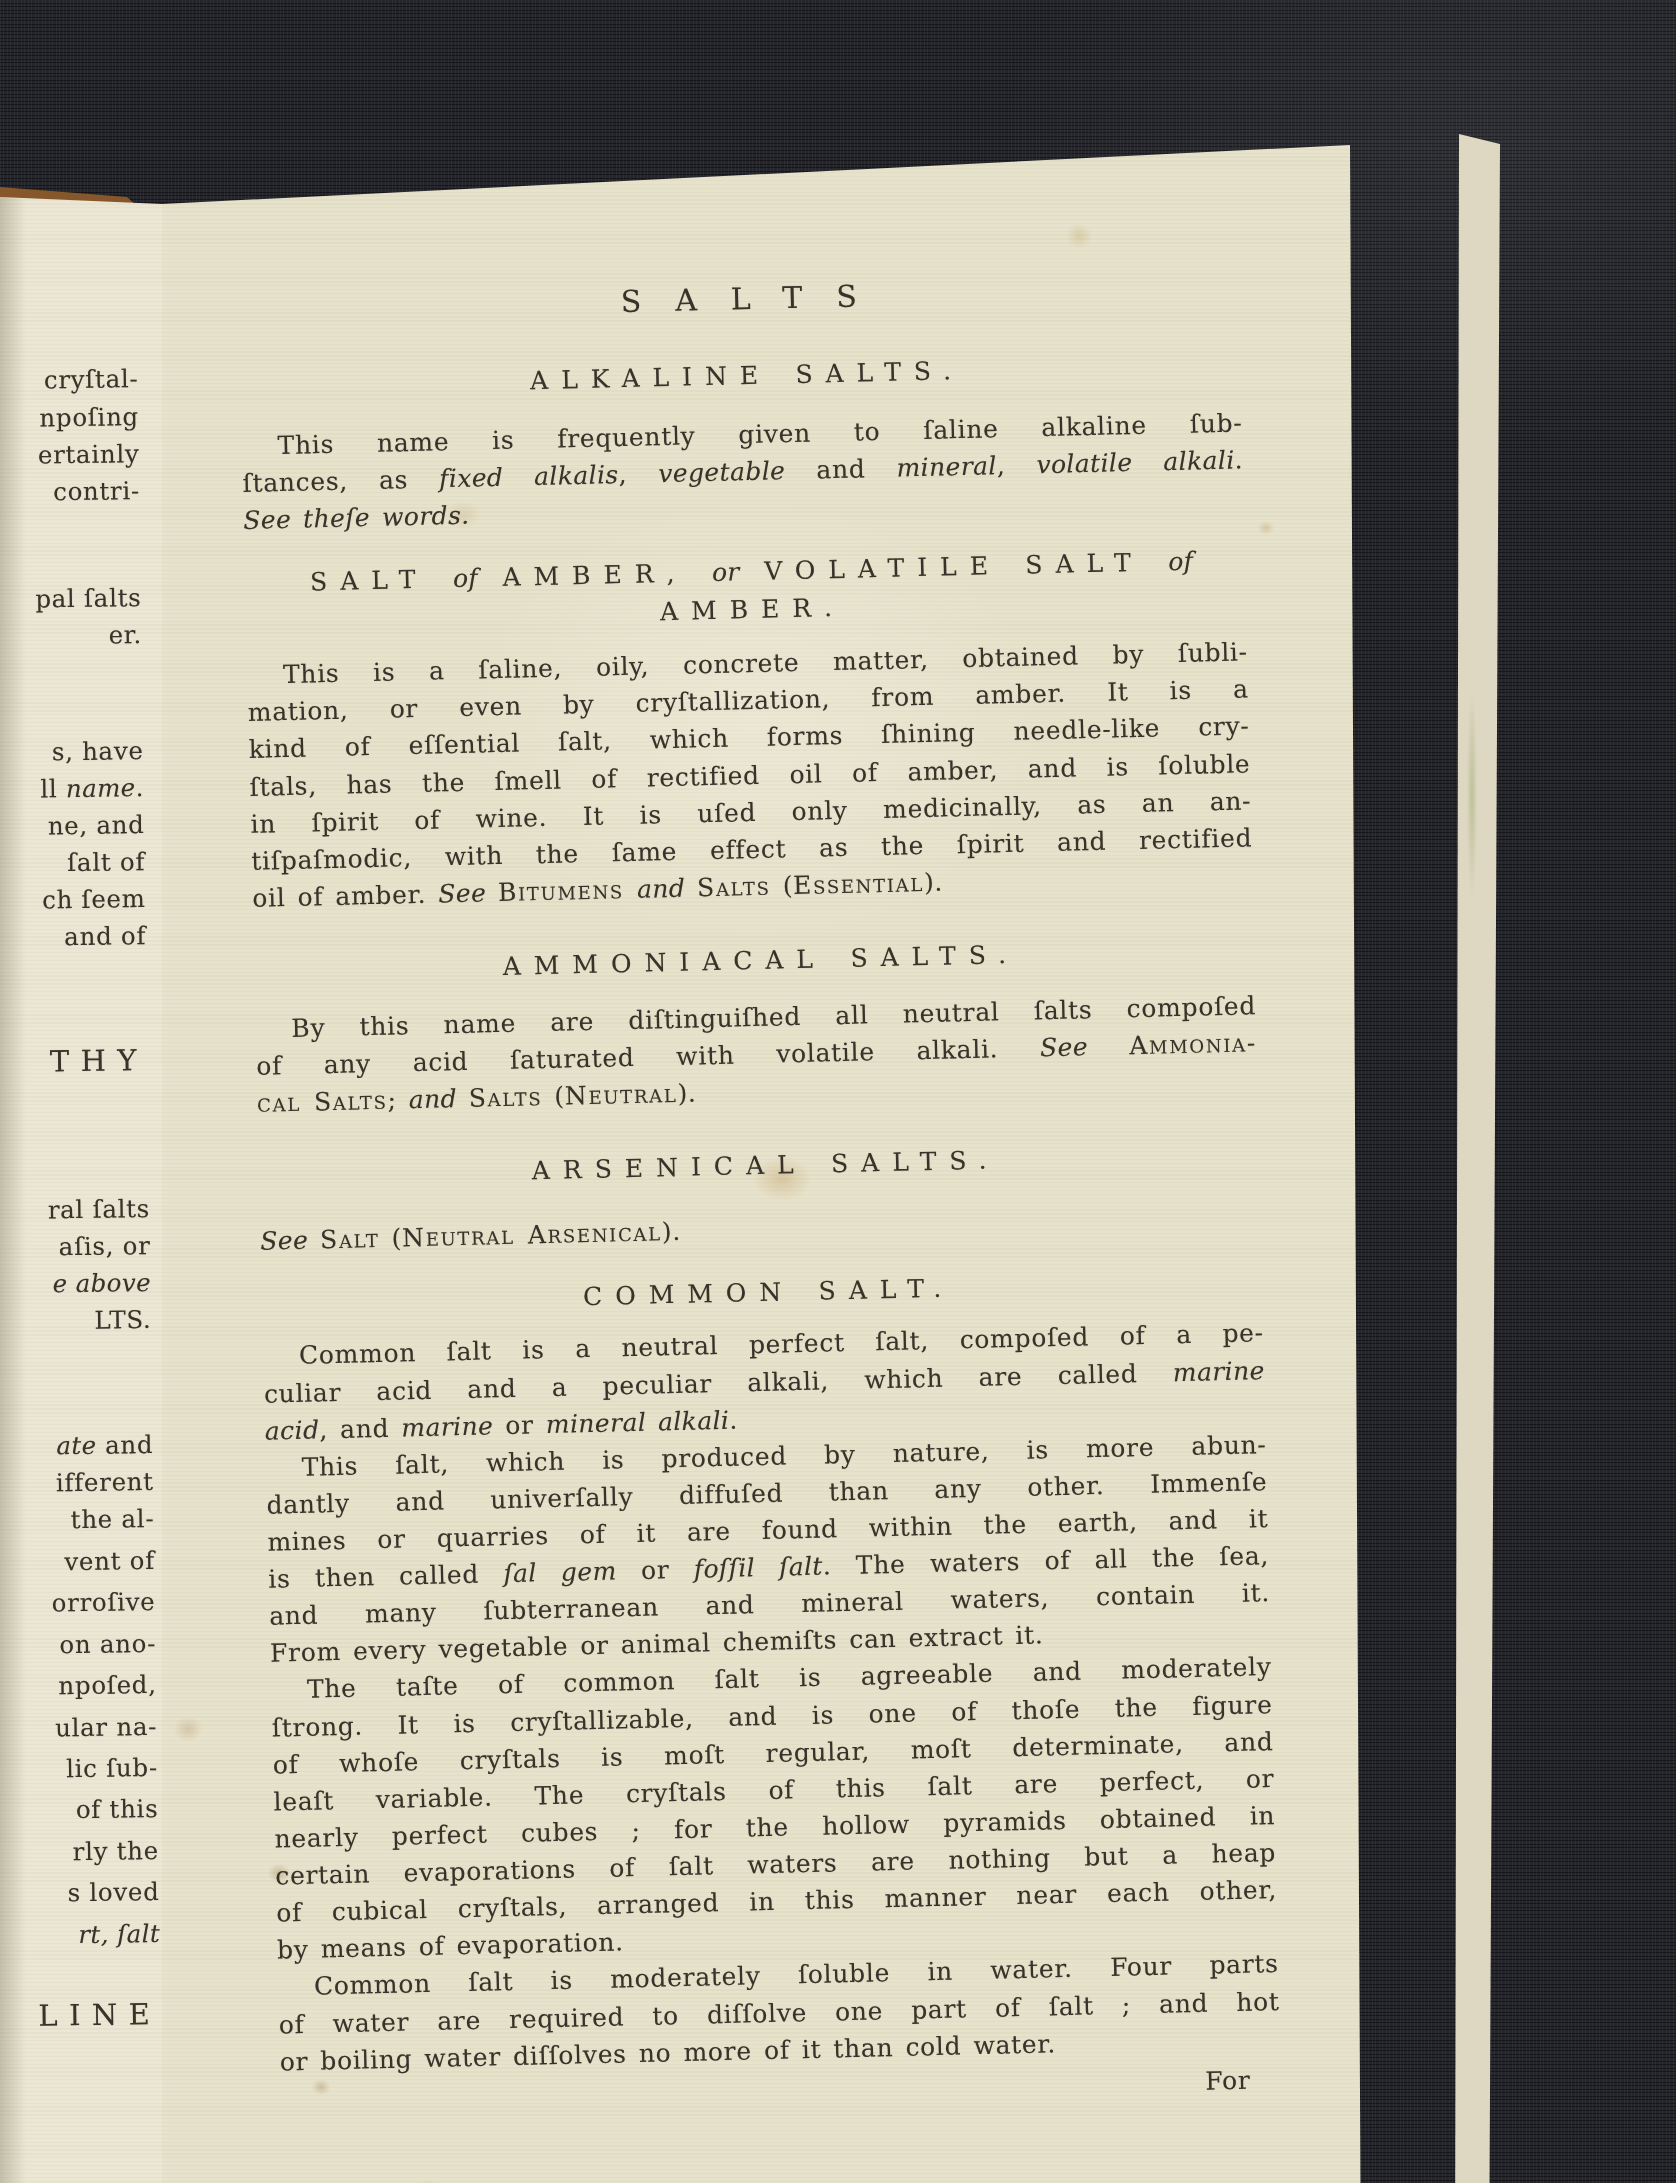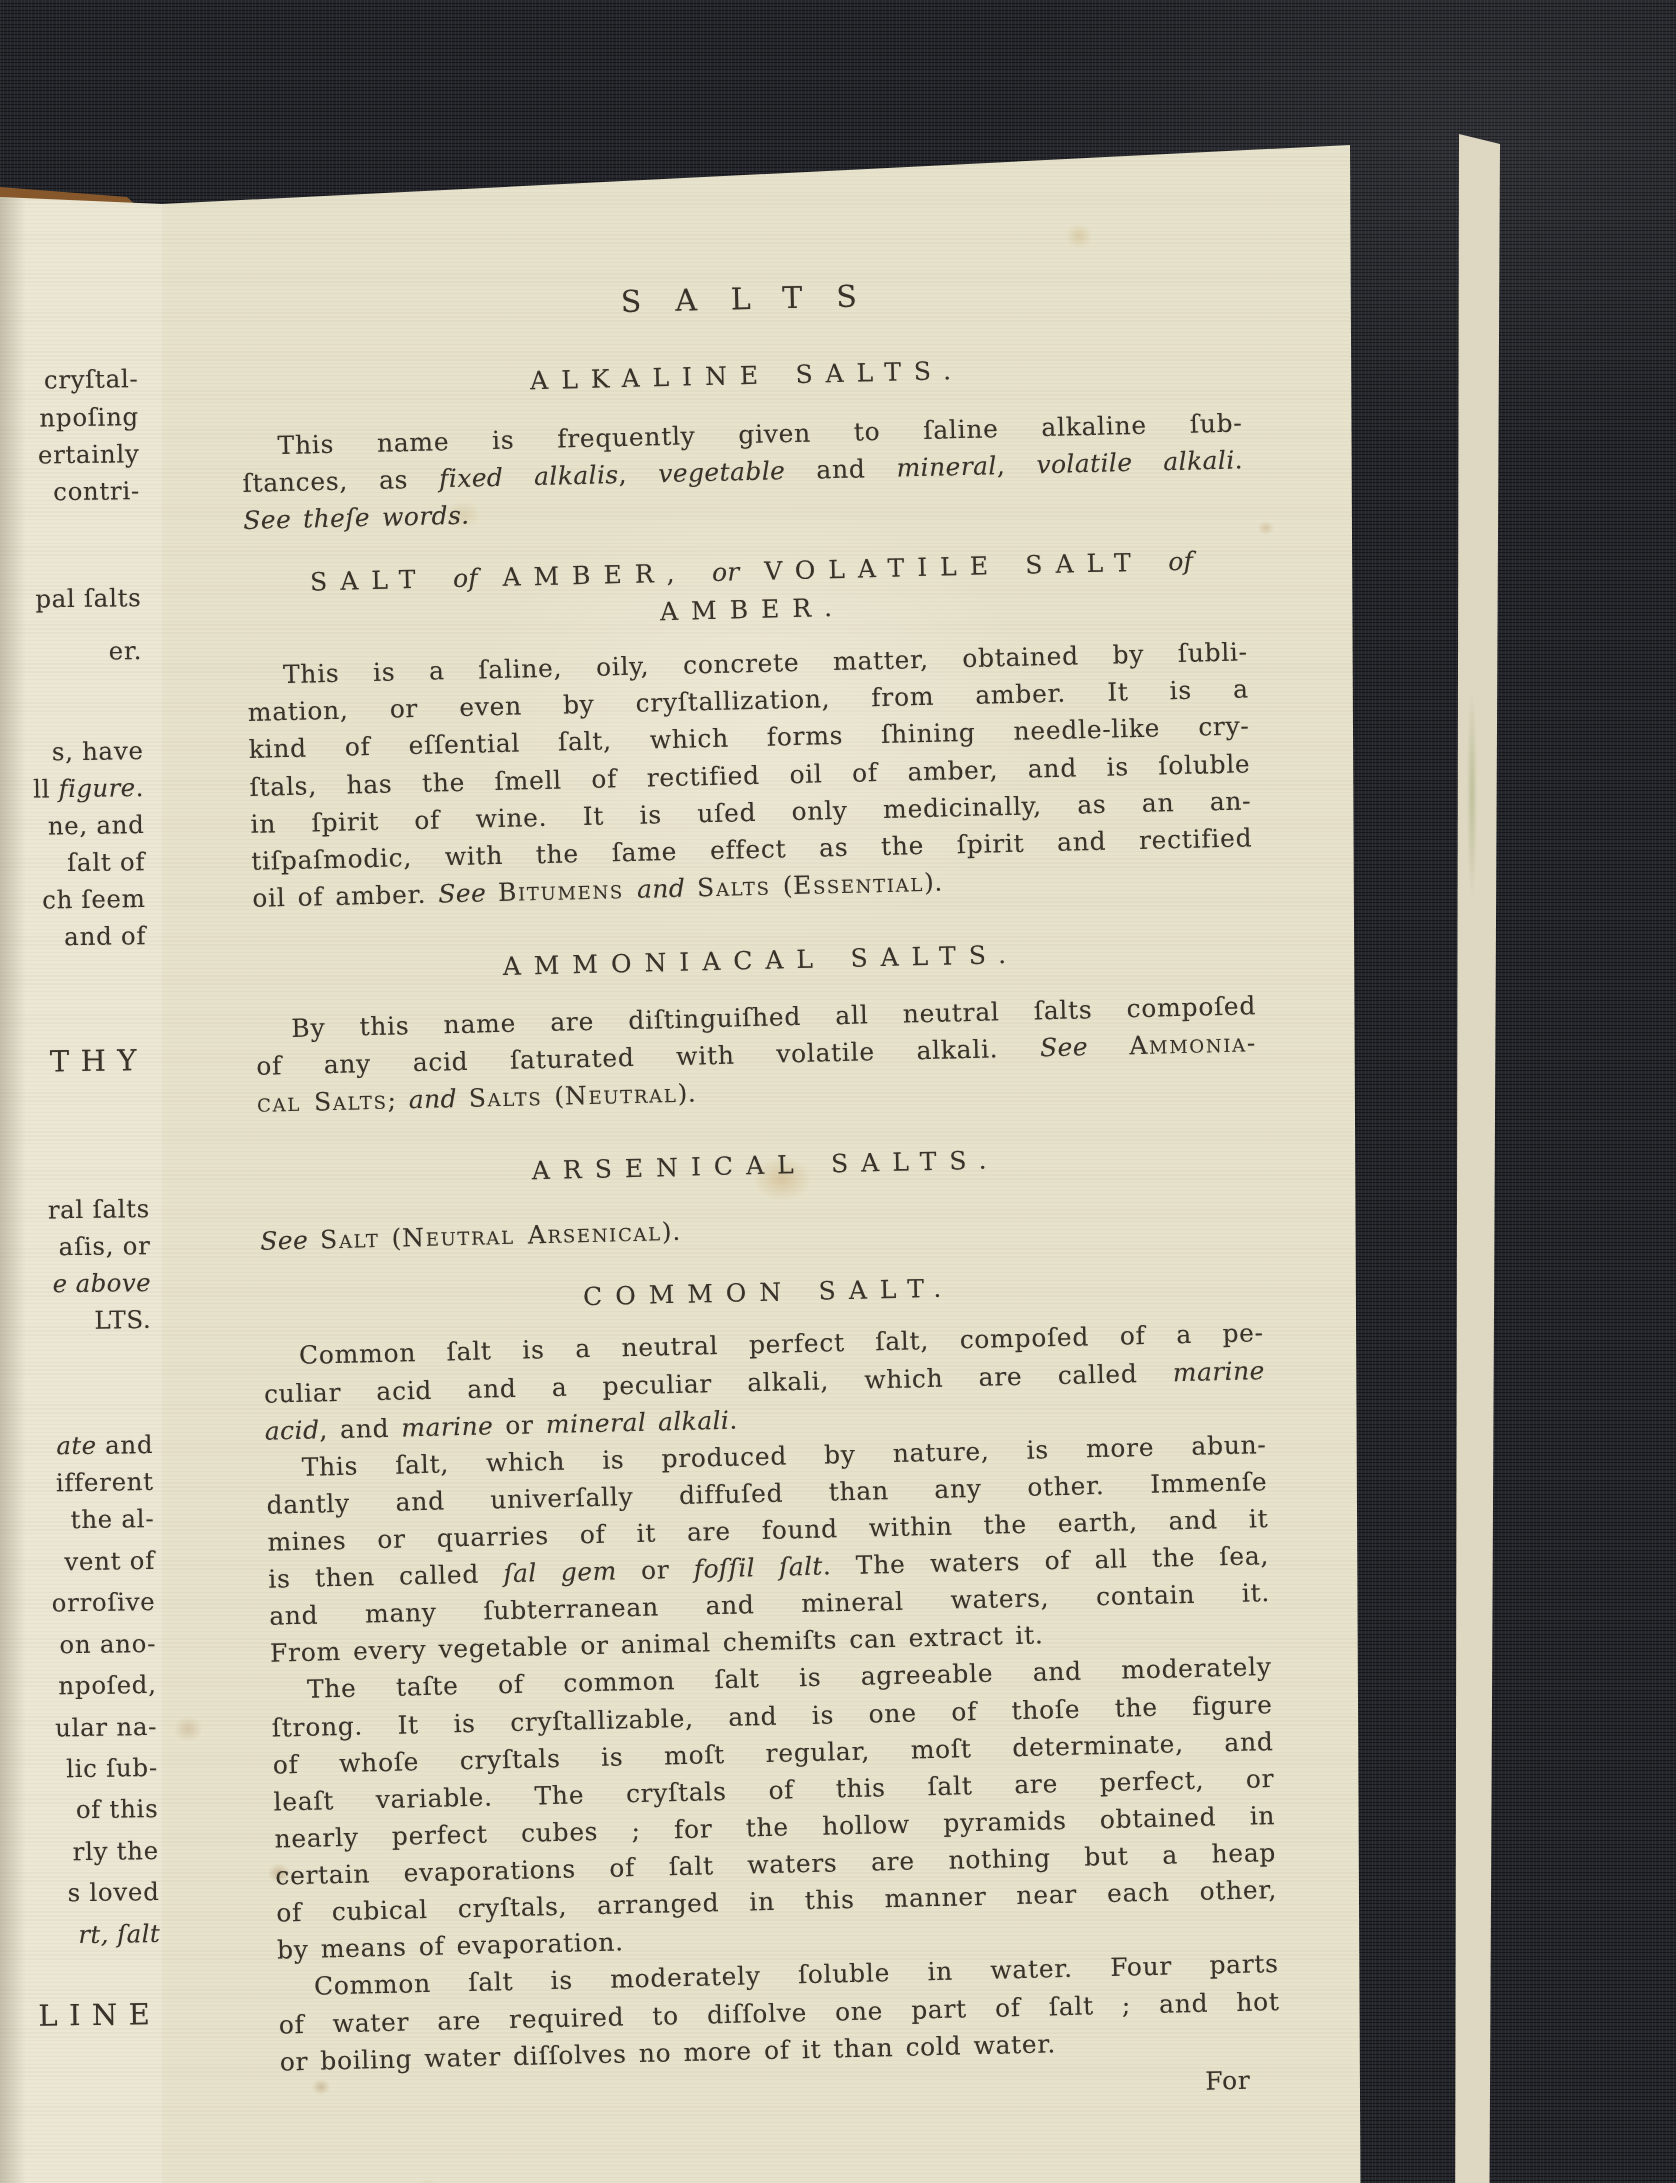--- a/index.html
+++ b/index.html
@@ -139,23 +139,23 @@
     <div class="endpaper"></div>
     <div class="fore-edge"></div>
 
     <div class="left-page">
       <div class="lp-text">
           <div class="frag" style="top: 362px;"><span>cryſtal-</span></div>
           <div class="frag" style="top: 400px;"><span>npoſing</span></div>
           <div class="frag" style="top: 437px;"><span>ertainly</span></div>
           <div class="frag" style="top: 474px;"><span>contri-</span></div>
           <div class="frag" style="top: 581px;"><span>pal ſalts</span></div>
-          <div class="frag" style="top: 634px;"><span>er.</span></div>
+          <div class="frag" style="top: 618px;"><span>er.</span></div>
           <div class="frag" style="top: 734px;"><span>s,  have</span></div>
-          <div class="frag" style="top: 771px;"><span>ll </span><span class="s-i">figure</span><span>.</span></div>
+          <div class="frag" style="top: 771px;"><span>ll </span><span class="s-i">name</span><span>.</span></div>
           <div class="frag" style="top: 808px;"><span>ne,  and</span></div>
           <div class="frag" style="top: 845px;"><span>ſalt of</span></div>
           <div class="frag" style="top: 882px;"><span>ch ſeem</span></div>
           <div class="frag" style="top: 919px;"><span>and of</span></div>
           <div class="frag big" style="top: 1044px;"><span>THY</span></div>
           <div class="frag" style="top: 1192px;"><span>ral ſalts</span></div>
           <div class="frag" style="top: 1229px;"><span>aſis,  or</span></div>
           <div class="frag" style="top: 1266px;"><span class="s-i">e above</span></div>
           <div class="frag" style="top: 1303px;"><span>LTS.</span></div>
           <div class="frag" style="top: 1428px;"><span class="s-i">ate</span><span> and</span></div>

